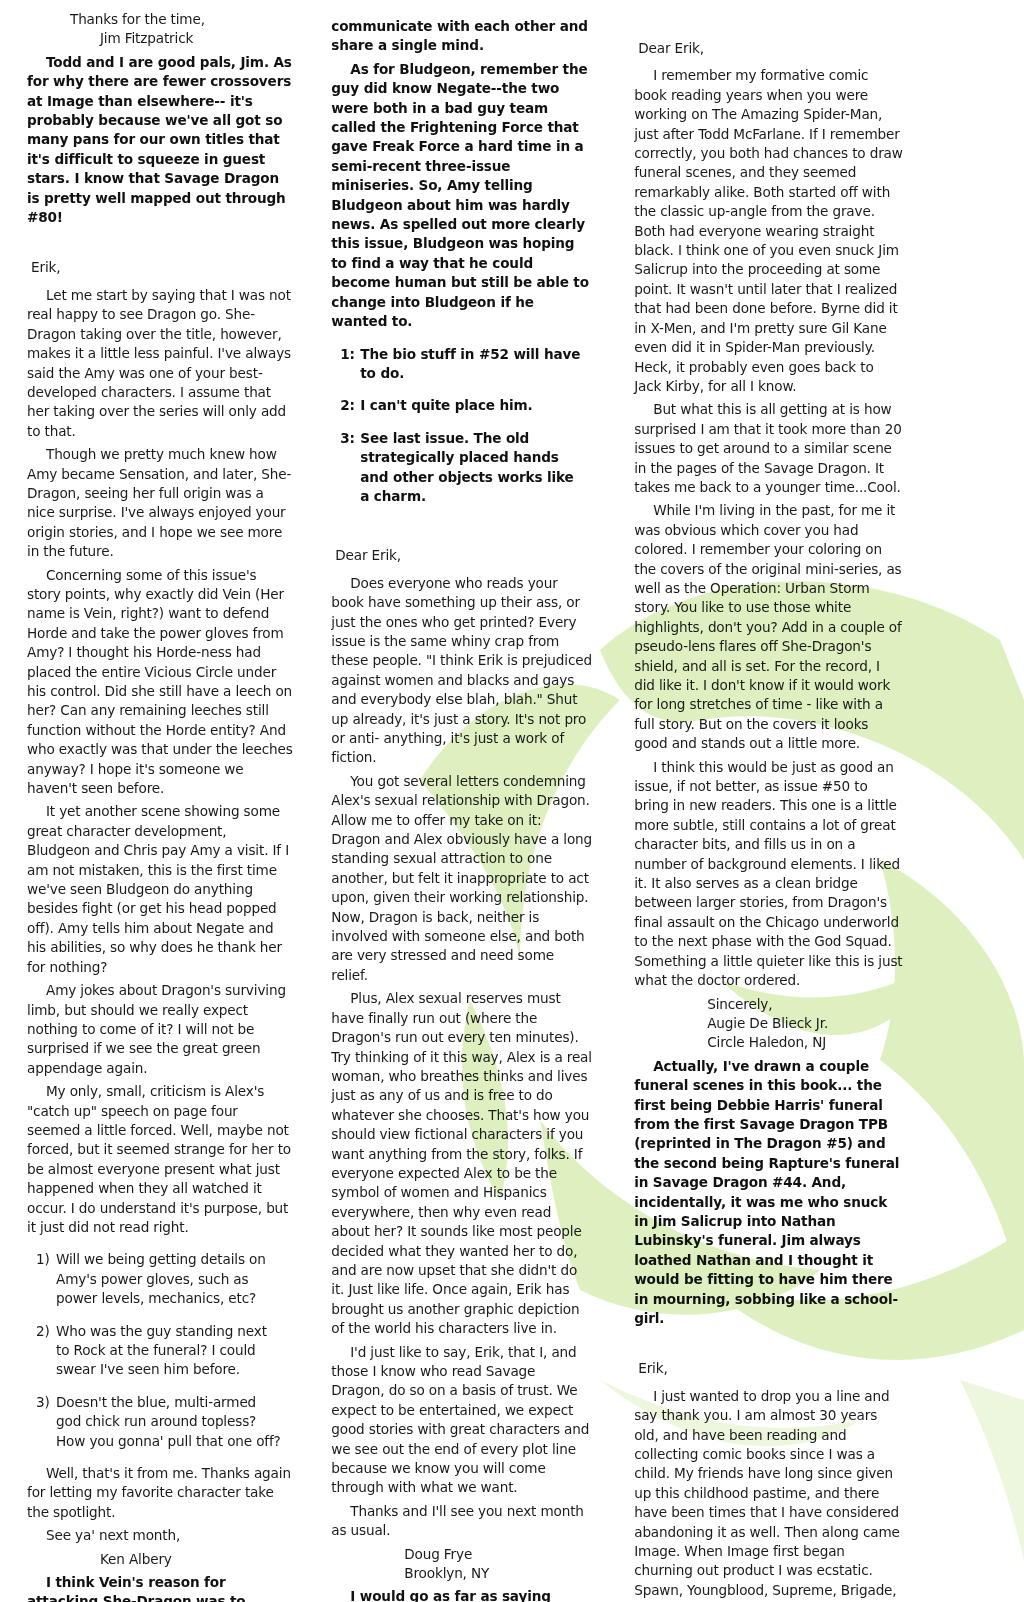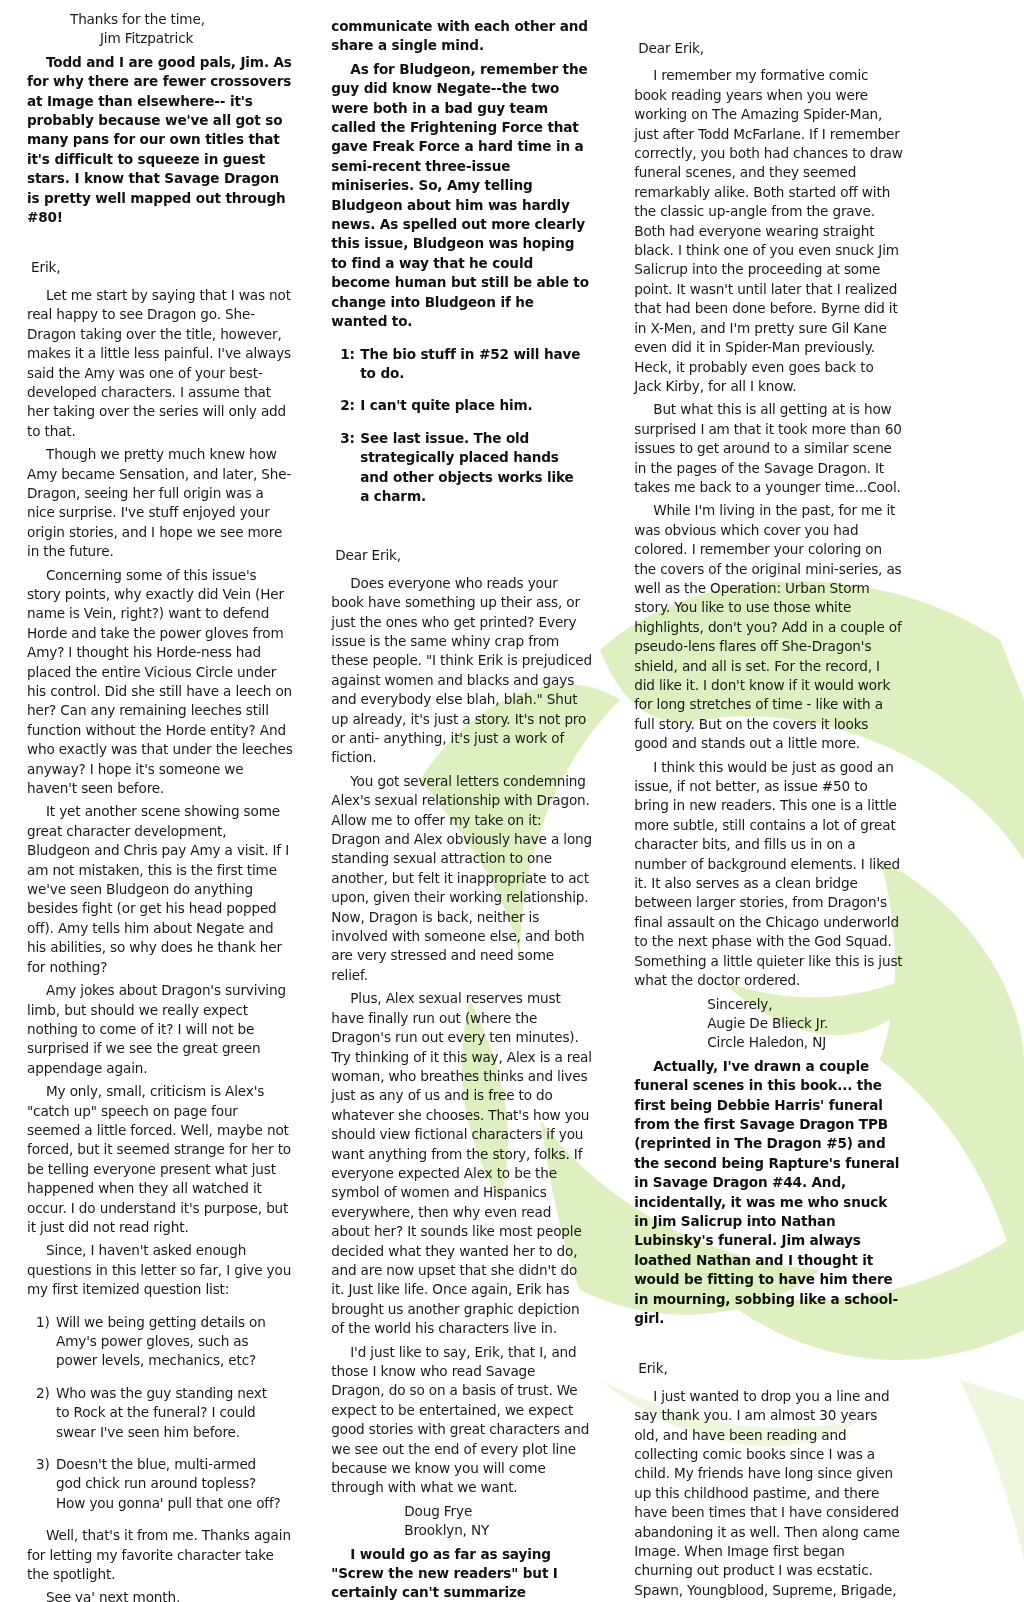--- a/index.html
+++ b/index.html
@@ -65,54 +65,54 @@
 </svg>
 
 <div class="page">
   <div class="col col-1" id="col0">
       <p class="p sig" style="padding-left: 47px;">Thanks for the time,</p>
       <p class="p sig">Jim Fitzpatrick</p>
       <p class="p indent bold">Todd and I are good pals, Jim. As for why there are fewer crossovers at Image than elsewhere-- it's probably because we've all got so many pans for our own titles that it's difficult to squeeze in guest stars. I know that Savage Dragon is pretty well mapped out through #80!</p>
       <div class="gap"></div>
       <p class="salutation">Erik,</p>
       <p class="p indent">Let me start by saying that I was not real happy to see Dragon go. She-Dragon taking over the title, however, makes it a little less painful. I've always said the Amy was one of your best-developed characters. I assume that her taking over the series will only add to that.</p>
-      <p class="p indent">Though we pretty much knew how Amy became Sensation, and later, She-Dragon, seeing her full origin was a nice surprise. I've stuff enjoyed your origin stories, and I hope we see more in the future.</p>
+      <p class="p indent">Though we pretty much knew how Amy became Sensation, and later, She-Dragon, seeing her full origin was a nice surprise. I've always enjoyed your origin stories, and I hope we see more in the future.</p>
       <p class="p indent">Concerning some of this issue's story points, why exactly did Vein (Her name is Vein, right?) want to defend Horde and take the power gloves from Amy? I thought his Horde-ness had placed the entire Vicious Circle under his control. Did she still have a leech on her? Can any remaining leeches still function without the Horde entity? And who exactly was that under the leeches anyway? I hope it's someone we haven't seen before.</p>
       <p class="p indent">It yet another scene showing some great character development, Bludgeon and Chris pay Amy a visit. If I am not mistaken, this is the first time we've seen Bludgeon do anything besides fight (or get his head popped off). Amy tells him about Negate and his abilities, so why does he thank her for nothing?</p>
       <p class="p indent">Amy jokes about Dragon's surviving limb, but should we really expect nothing to come of it? I will not be surprised if we see the great green appendage again.</p>
-      <p class="p indent">My only, small, criticism is Alex's "catch up" speech on page four seemed a little forced. Well, maybe not forced, but it seemed strange for her to be telling everyone present what just happened when they all watched it occur. I do understand it's purpose, but it just did not read right.</p>
-      <p class="p indent">Since, I haven't asked enough questions in this letter so far, I give you my first itemized question list:</p>
+      <p class="p indent">My only, small, criticism is Alex's "catch up" speech on page four seemed a little forced. Well, maybe not forced, but it seemed strange for her to be almost everyone present what just happened when they all watched it occur. I do understand it's purpose, but it just did not read right.</p>
       <p class="list-item"><span class="list-item-num">1)</span><span>Will we being getting details on Amy's power gloves, such as power levels, mechanics, etc?</span></p>
       <p class="list-item"><span class="list-item-num">2)</span><span>Who was the guy standing next to Rock at the funeral? I could swear I've seen him before.</span></p>
       <p class="list-item"><span class="list-item-num">3)</span><span>Doesn't the blue, multi-armed god chick run around topless?  How you gonna' pull that one off?</span></p>
       <p class="p indent">Well, that's it from me. Thanks again for letting my favorite character take the spotlight.</p>
       <p class="p indent">See ya' next month,</p>
       <p class="p sig">Ken Albery</p>
       <p class="p indent bold">I think Vein's reason for attacking She-Dragon was to simply make an attempt as escaping. Grabbing a weapon like those power gloves was a way of assisting her in that effort. As far as the functioning leeches go-- yes, they can function without Horde but they can't</p>
     </div>
   <div class="col col-2" id="col1">
       <p class="p bold">communicate with each other and share a single mind.</p>
       <p class="p indent bold">As for Bludgeon, remember the guy did know Negate--the two were both in a bad guy team called the Frightening Force that gave Freak Force a hard time in a semi-recent three-issue miniseries. So, Amy telling Bludgeon about him was hardly news. As spelled out more clearly this issue, Bludgeon was hoping to find a way that he could become human but still be able to change into Bludgeon if he wanted to.</p>
       <p class="list-item bold"><span class="list-item-num">1:</span><span>The bio stuff in #52 will have to do.</span></p>
       <p class="list-item bold"><span class="list-item-num">2:</span><span>I can't quite place him.</span></p>
       <p class="list-item bold"><span class="list-item-num">3:</span><span>See last issue.  The old strategically placed hands and other objects works like a charm.</span></p>
       <div class="gap"></div>
       <p class="salutation">Dear Erik,</p>
       <p class="p indent">Does everyone who reads your book have something up their ass, or just the ones who get printed? Every issue is the same whiny crap from these people. "I think Erik is prejudiced against women and blacks and gays and everybody else blah, blah." Shut up already, it's just a story. It's not pro or anti- anything, it's just a work of fiction.</p>
       <p class="p indent">You got several letters condemning Alex's sexual relationship with Dragon. Allow me to offer my take on it: Dragon and Alex obviously have a long standing sexual attraction to one another, but felt it inappropriate to act upon, given their working relationship. Now, Dragon is back, neither is involved with someone else, and both are very stressed and need some relief.</p>
       <p class="p indent">Plus, Alex sexual reserves must have finally run out (where the Dragon's run out every ten minutes). Try thinking of it this way, Alex is a real woman, who breathes thinks and lives just as any of us and is free to do whatever she chooses. That's how you should view fictional characters if you want anything from the story, folks. If everyone expected Alex to be the symbol of women and Hispanics everywhere, then why even read about her? It sounds like most people decided what they wanted her to do, and are now upset that she didn't do it. Just like life. Once again, Erik has brought us another graphic depiction of the world his characters live in.</p>
       <p class="p indent">I'd just like to say, Erik, that I, and those I know who read Savage Dragon, do so on a basis of trust. We expect to be entertained, we expect good stories with great characters and we see out the end of every plot line because we know you will come through with what we want.</p>
+      <p class="p indent">Thanks and I'll see you next month as usual.</p>
       <p class="p sig">Doug Frye</p>
       <p class="p sig">Brooklyn, NY</p>
       <p class="p indent bold">I would go as far as saying "Screw the new readers" but I certainly can't summarize everything that has gone on in this book up to this point in each and every issue. I try to make each issue relatively comprehensible and if a reader feels like they need more information--it is available in the form of back issues and trade paperbacks.</p>
     </div>
   <div class="col col-3" id="col2">
       <p class="salutation">Dear Erik,</p>
       <p class="p indent">I remember my formative comic book reading years when you were working on The Amazing Spider-Man, just after Todd McFarlane. If I remember correctly, you both had chances to draw funeral scenes, and they seemed remarkably alike. Both started off with the classic up-angle from the grave. Both had everyone wearing straight black. I think one of you even snuck Jim Salicrup into the proceeding at some point. It wasn't until later that I realized that had been done before. Byrne did it in X-Men, and I'm pretty sure Gil Kane even did it in Spider-Man previously. Heck, it probably even goes back to Jack Kirby, for all I know.</p>
-      <p class="p indent">But what this is all getting at is how surprised I am that it took more than 60 issues to get around to a similar scene in the pages of the Savage Dragon. It takes me back to a younger time...Cool.</p>
+      <p class="p indent">But what this is all getting at is how surprised I am that it took more than 20 issues to get around to a similar scene in the pages of the Savage Dragon. It takes me back to a younger time...Cool.</p>
       <p class="p indent">While I'm living in the past, for me it was obvious which cover you had colored. I remember your coloring on the covers of the original mini-series, as well as the Operation: Urban Storm story. You like to use those white highlights, don't you? Add in a couple of pseudo-lens flares off She-Dragon's shield, and all is set. For the record, I did like it. I don't know if it would work for long stretches of time - like with a full story. But on the covers it looks good and stands out a little more.</p>
       <p class="p indent">I think this would be just as good an issue, if not better, as issue #50 to bring in new readers. This one is a little more subtle, still contains a lot of great character bits, and fills us in on a number of background elements. I liked it. It also serves as a clean bridge between larger stories, from Dragon's final assault on the Chicago underworld to the next phase with the God Squad. Something a little quieter like this is just what the doctor ordered.</p>
       <p class="p sig">Sincerely,</p>
       <p class="p sig">Augie De Blieck Jr.</p>
       <p class="p sig">Circle Haledon, NJ</p>
       <p class="p indent bold">Actually, I've drawn a couple funeral scenes in this book... the first being Debbie Harris' funeral from the first Savage Dragon TPB (reprinted in The Dragon #5) and the second being Rapture's funeral in Savage Dragon #44. And, incidentally, it was me who snuck in Jim Salicrup into Nathan Lubinsky's funeral. Jim always loathed Nathan and I thought it would be fitting to have him there in mourning, sobbing like a school-girl.</p>
       <div class="gap"></div>
       <p class="salutation">Erik,</p>
       <p class="p indent">I just wanted to drop you a line and say thank you. I am almost 30 years old, and have been reading and collecting comic books since I was a child. My friends have long since given up this childhood pastime, and there have been times that I have considered abandoning it as well. Then along came Image. When Image first began churning out product I was ecstatic. Spawn, Youngblood, Supreme, Brigade, Stormwatch, Shadowhawk, and of course Savage Dragon; I loved them all and I never missed an issue. As new titles were released, I added every one</p>
     </div>

